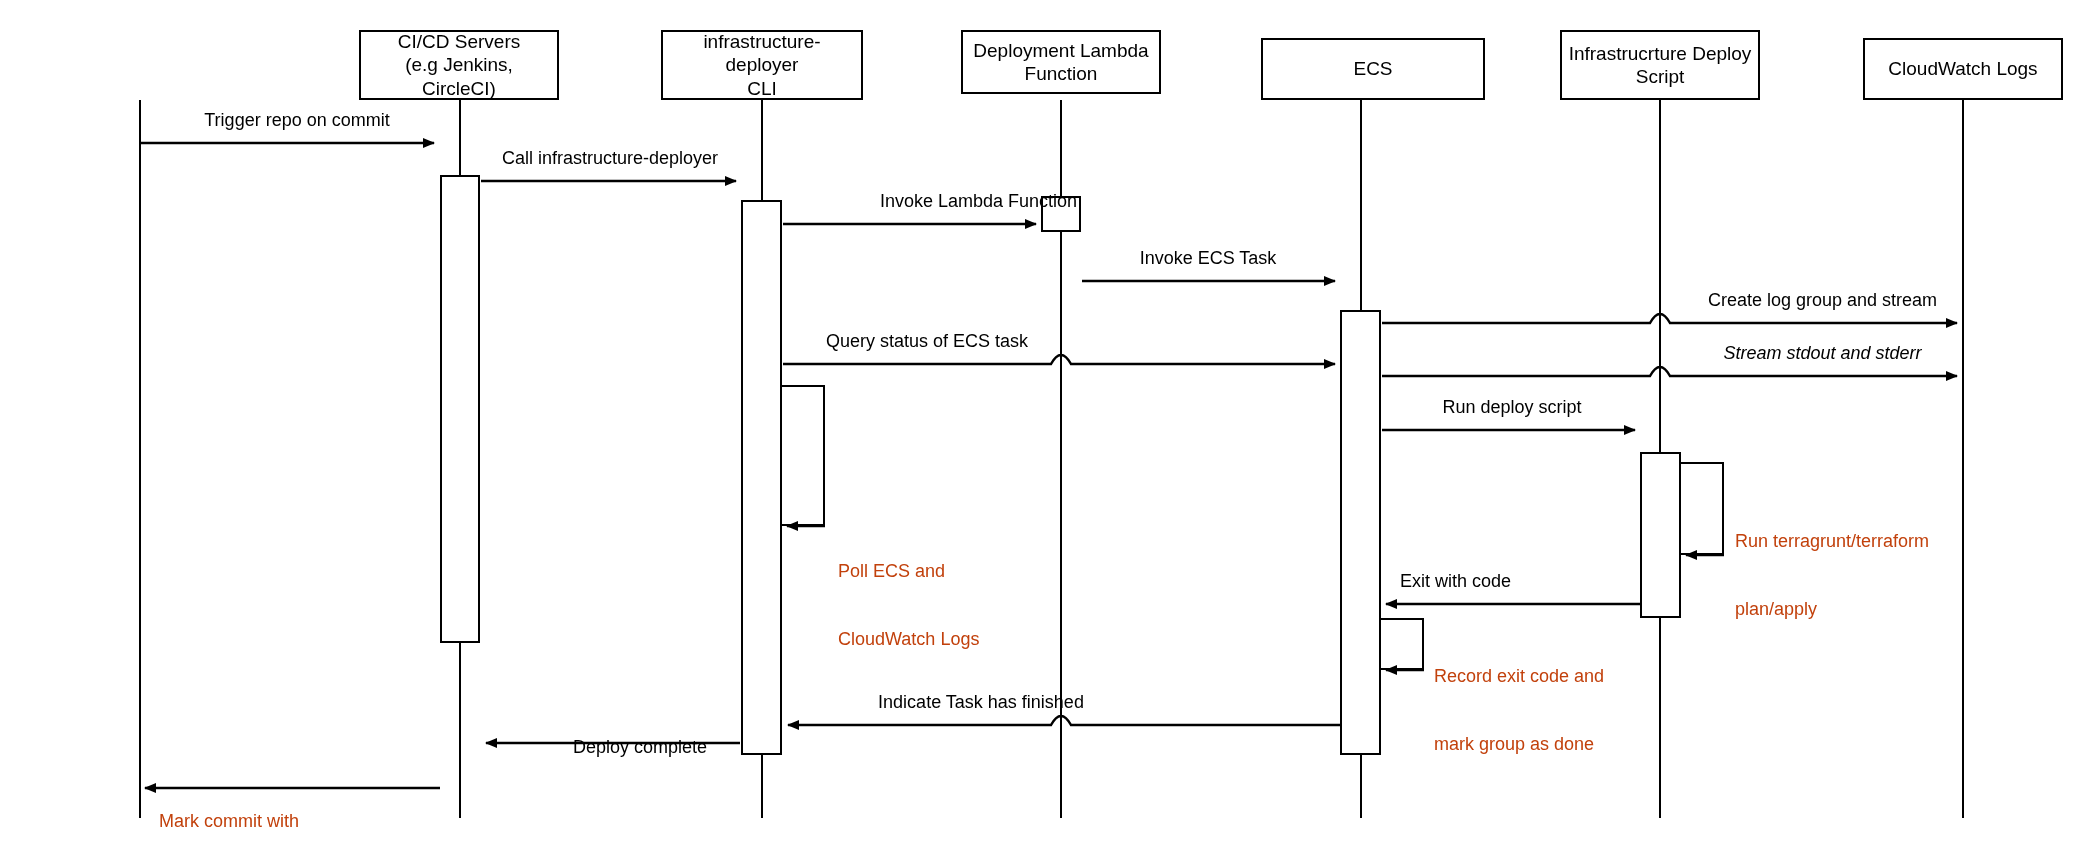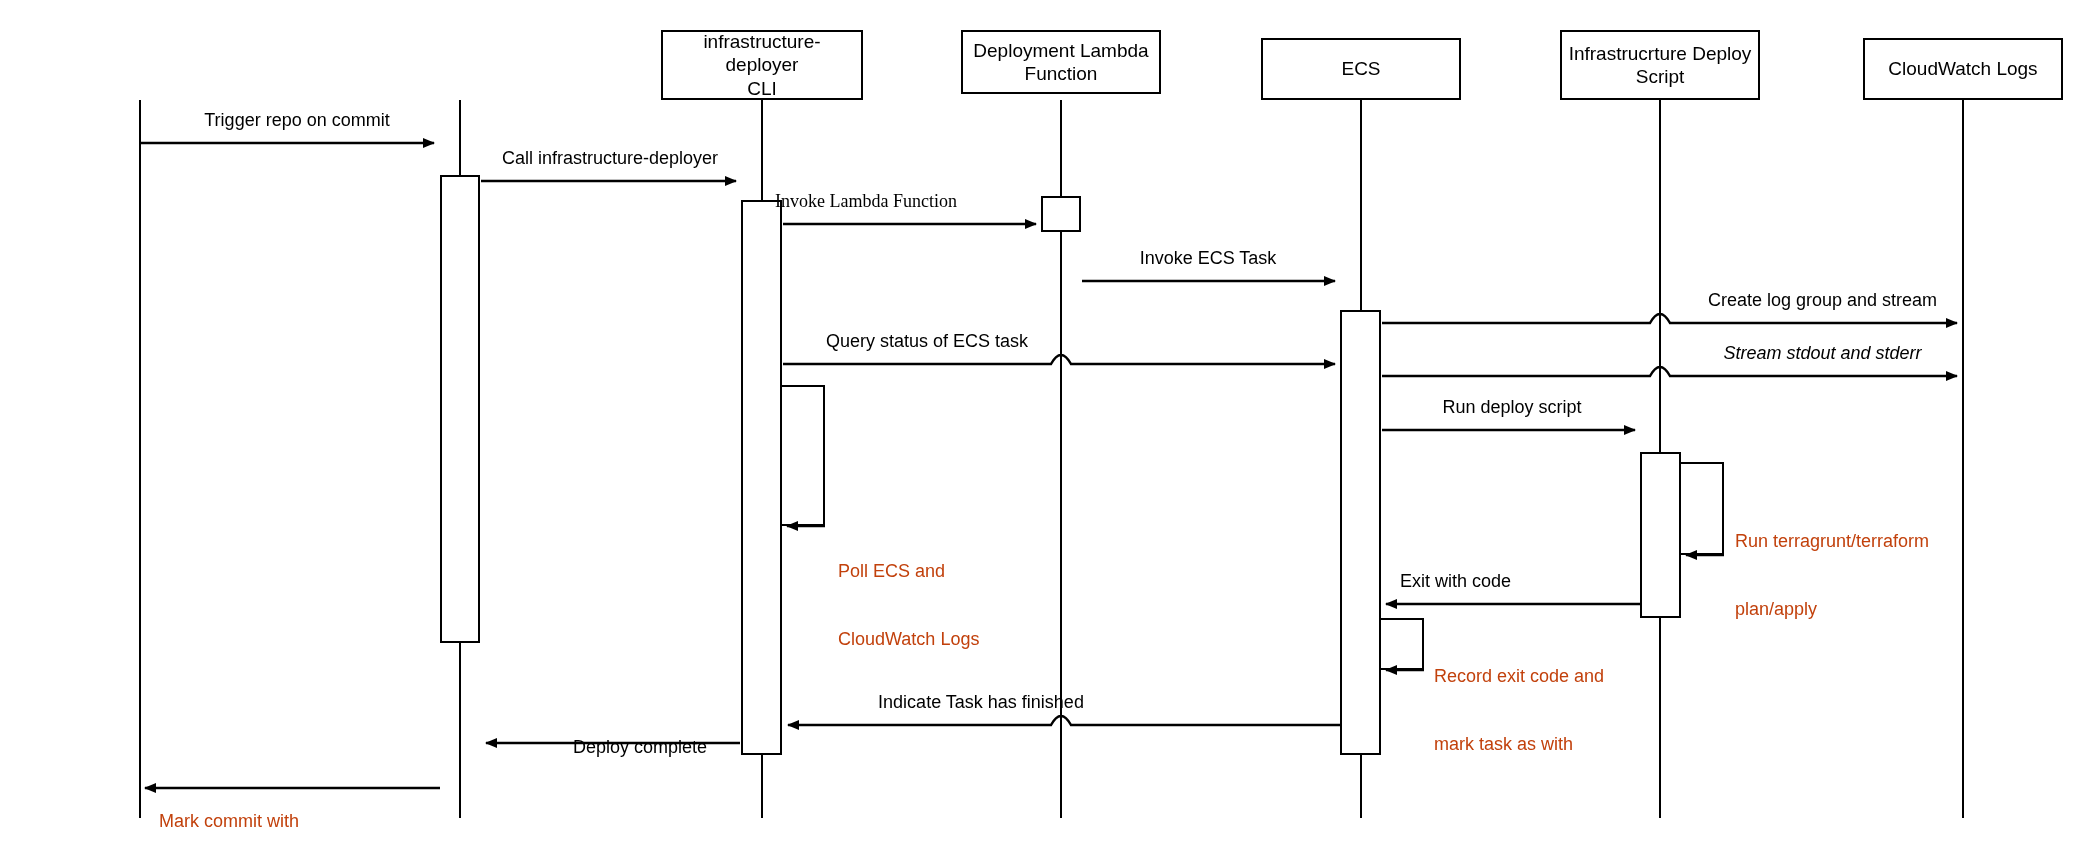--- a/index.html
+++ b/index.html
@@ -23,36 +23,42 @@
 
   <div class="lifeline" style="left:139px; top:100px; height:718px;"></div>
   <div class="lifeline" style="left:459px; top:100px; height:718px;"></div>
   <div class="lifeline" style="left:761px; top:100px; height:718px;"></div>
   <div class="lifeline" style="left:1060px;top:100px; height:718px;"></div>
   <div class="lifeline" style="left:1360px;top:100px; height:718px;"></div>
   <div class="lifeline" style="left:1659px;top:100px; height:718px;"></div>
   <div class="lifeline" style="left:1962px;top:100px; height:718px;"></div>
 
 
+  <div class="lifeline-box" style="left:359px; top:30px; width:200px; height:70px;">
+    <div>
+      <span>CI/CD Servers</span>
+      <span>(e.g Jenkins, CircleCI)</span>
+    </div>
+  </div>
 
   <div class="lifeline-box" style="left:661px; top:30px; width:202px; height:70px;">
     <div>
       <span>infrastructure-deployer</span>
       <span>CLI</span>
     </div>
   </div>
 
   <div class="lifeline-box" style="left:961px; top:30px; width:200px; height:64px;">
     <div>
       <span>Deployment Lambda</span>
       <span>Function</span>
     </div>
   </div>
 
-  <div class="lifeline-box" style="left:1261px; top:38px; width:200px; height:62px;">
+  <div class="lifeline-box" style="left:1261px; top:38px; width:224px; height:62px;">
     <div>
         <span>ECS</span>
       </div>
   </div>
 
   <div class="lifeline-box" style="left:1560px; top:30px; width:200px; height:70px;">
     <div>
       <span>Infrastrucrture Deploy</span>
       <span>Script</span>
     </div>
@@ -112,21 +118,21 @@
 
     <line x1="740" y1="743" x2="486" y2="743" stroke="#000" stroke-width="2.5" marker-end="url(#ah-l)"></line>
 
     <line x1="440" y1="788" x2="145" y2="788" stroke="#000" stroke-width="2.5" marker-end="url(#ah-l)"></line>
   </svg>
 
   <div class="msg-label" style="left:152px; top:110px; width:290px; text-align:center;">Trigger repo on commit</div>
 
   <div class="msg-label" style="left:470px; top:148px; width:280px; text-align:center;">Call infrastructure-deployer</div>
 
-  <div class="msg-label" style="left:775px; top:191px; width:270px; text-align:left;font-family:Liberation Serif, serif;">Invoke Lambda Function</div>
+  <div class="msg-label" style="left:807px; top:191px; width:270px; text-align:right;">Invoke Lambda Function</div>
 
   <div class="msg-label" style="left:1078px; top:248px; width:260px; text-align:center;">Invoke ECS Task</div>
 
   <div class="msg-label" style="left:1690px; top:290px; width:265px; text-align:center;">Create log group and stream</div>
 
   <div class="msg-label" style="left:792px; top:331px; width:270px; text-align:center;">Query status of ECS task</div>
 
   <div class="msg-label" style="left:1690px; top:343px; width:265px; text-align:center;font-style:italic;">Stream stdout and stderr</div>
 
   <div class="msg-label" style="left:1392px; top:397px; width:240px; text-align:center;">Run deploy script</div>
@@ -138,21 +144,21 @@
 
   <div class="selfloop-label" style="left:838px; top:515px;">
     <div>Poll ECS and</div>
     <div>CloudWatch Logs</div>
   </div>
 
   <div class="msg-label" style="left:1400px; top:571px; width:240px; text-align:left;">Exit with code</div>
 
   <div class="selfloop-label" style="left:1434px; top:620px;">
     <div>Record exit code and</div>
-    <div>mark task as with</div>
+    <div>mark group as done</div>
   </div>
 
   <div class="msg-label" style="left:836px; top:692px; width:290px; text-align:center;">Indicate Task has finished</div>
 
   <div class="msg-label" style="left:540px; top:737px; width:200px; text-align:center;">Deploy complete</div>
 
   <div class="selfloop-label" style="left:159px; top:765px;">
     <div>Mark commit with</div>
     
   </div>

